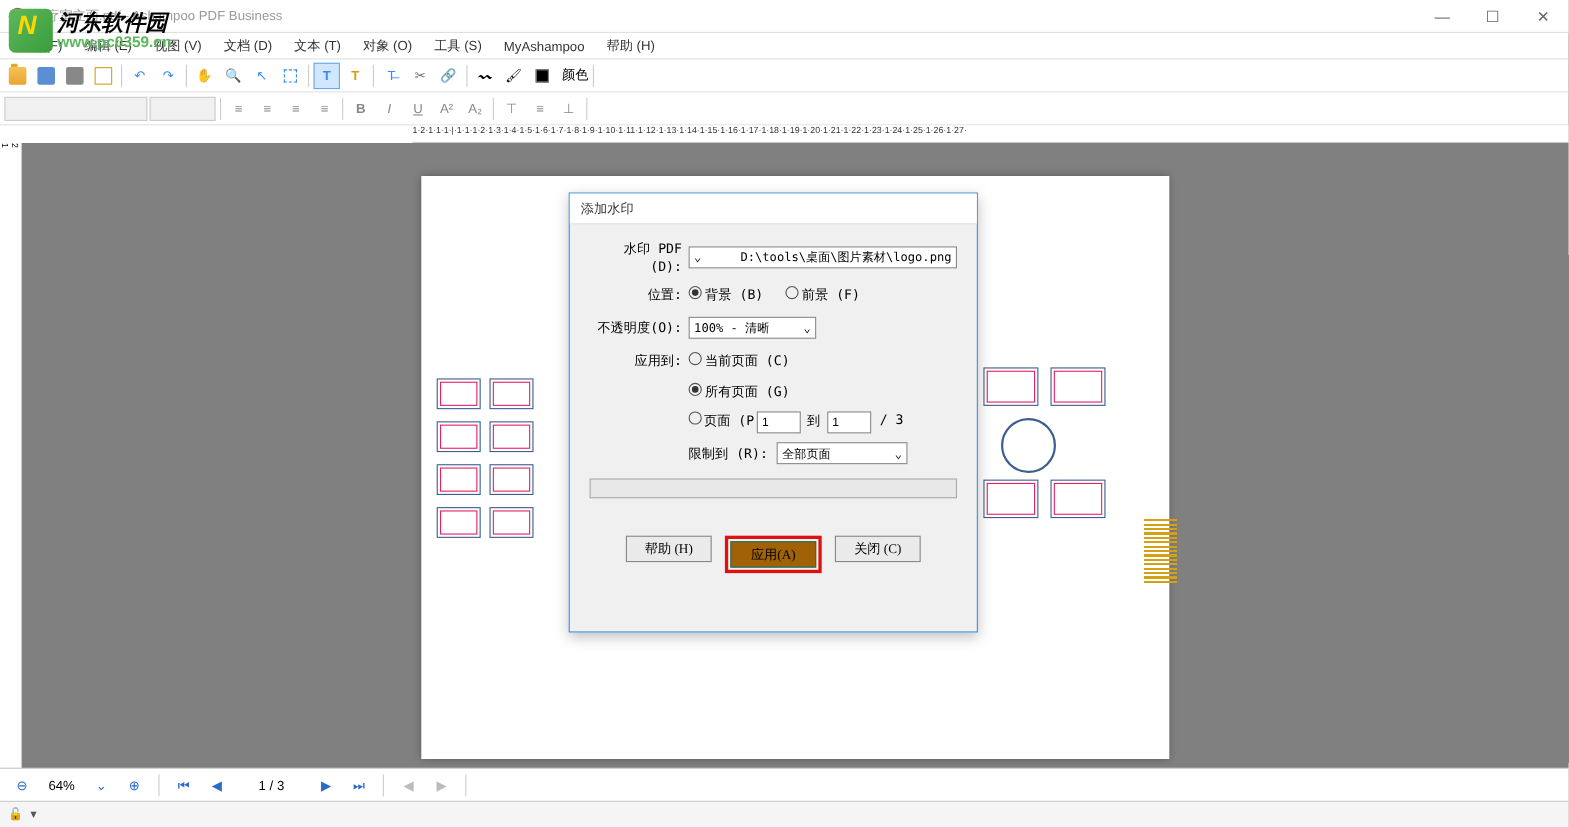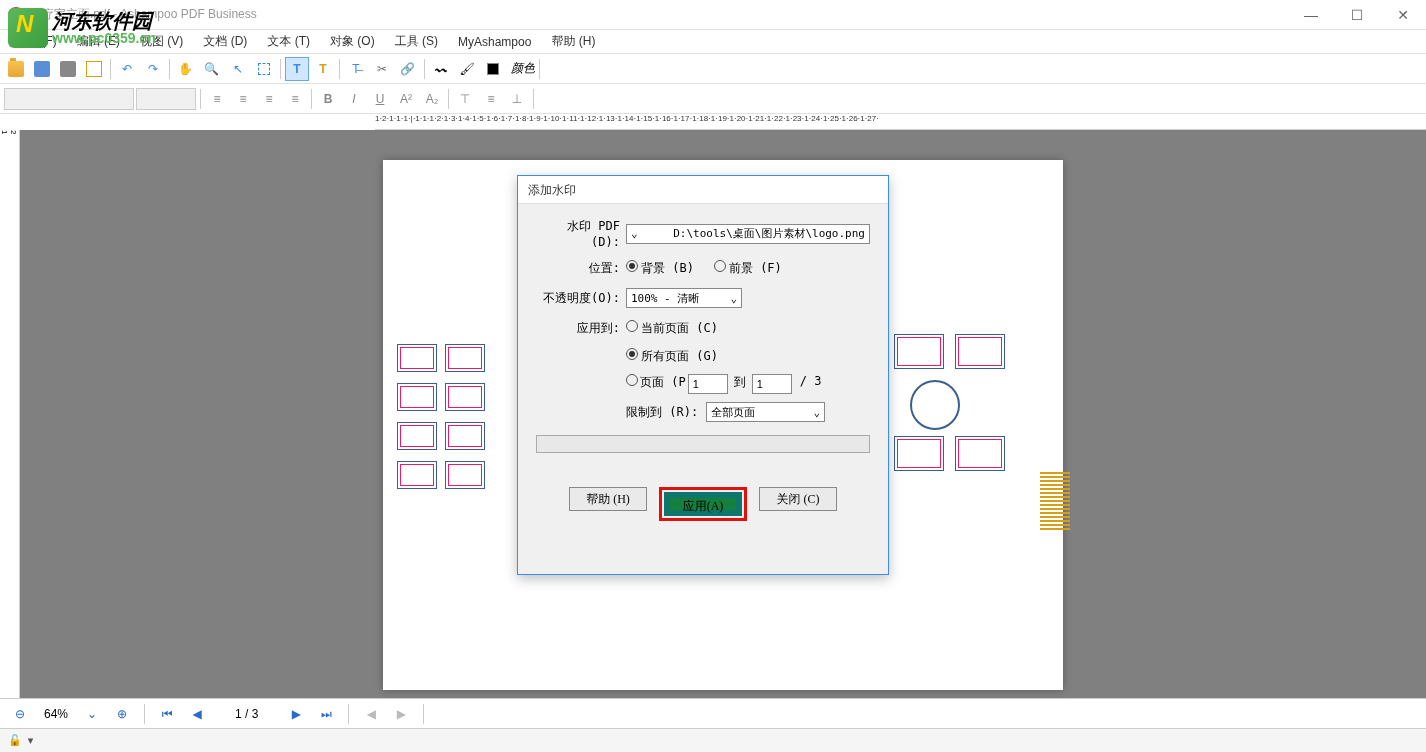--- a/index.html
+++ b/index.html
@@ -23,21 +23,21 @@
     
     
     .menubar { height: 24px; display: flex; align-items: center; padding: 0 8px; gap: 8px; border-bottom: 1px solid #e0e0e0; }
     .menubar .menu-item { padding: 2px 6px; color: #333; font-size: 12px; }
     
     
     .toolbar { height: 30px; display: flex; align-items: center; padding: 2px 4px; gap: 2px; border-bottom: 1px solid #e0e0e0; }
     .toolbar .tool-btn { width: 24px; height: 24px; display: flex; align-items: center; justify-content: center; border: 1px solid transparent; }
     .toolbar .tool-btn.active { border: 1px solid #6aa8e8; background: #d0e7ff; }
     .toolbar .sep { width: 1px; height: 20px; background: #ccc; margin: 0 2px; }
-    .toolbar .color-label { margin-left: 4px; font-style: italic; }
+    .toolbar .color-label { margin-left: 4px; }
     
     
     .formatbar { height: 30px; display: flex; align-items: center; padding: 2px 4px; gap: 2px; border-bottom: 1px solid #e0e0e0; }
     .formatbar .font-select { width: 130px; height: 22px; border: 1px solid #ccc; background: #f0f0f0; }
     .formatbar .size-select { width: 60px; height: 22px; border: 1px solid #ccc; background: #f0f0f0; }
     .formatbar .fmt-btn { width: 24px; height: 24px; display: flex; align-items: center; justify-content: center; color: #888; }
     .formatbar .sep { width: 1px; height: 20px; background: #ccc; margin: 0 2px; }
     
     
     .ruler-h { height: 16px; background: #fff; margin-left: 375px; font-size: 8px; color: #333; overflow: hidden; white-space: nowrap; border-bottom: 1px solid #ccc; }
@@ -72,21 +72,21 @@
     .radio-item { display: flex; align-items: flex-start; gap: 3px; }
     .radio { width: 12px; height: 12px; border: 1px solid #555; border-radius: 50%; display: inline-flex; align-items: center; justify-content: center; }
     .radio.checked::after { content: ""; width: 6px; height: 6px; background: #333; border-radius: 50%; }
     .checkbox { width: 12px; height: 12px; border: 1px solid #555; display: inline-block; }
     .dlg-select { height: 20px; border: 1px solid #888; background: #fff; padding: 0 4px; font-size: 11px; display: inline-flex; align-items: center; justify-content: space-between; }
     .dlg-input { height: 20px; border: 1px solid #888; background: #fff; padding: 0 4px; width: 40px; font-size: 11px; }
     .progress-bar { margin: 12px 0; height: 18px; border: 1px solid #aaa; background: #e8e8e8; }
     .dialog-footer { display: flex; justify-content: center; gap: 12px; padding: 8px 0 14px; }
     .dialog-footer .dlg-btn { width: 78px; height: 24px; }
     .apply-highlight { border: 3px solid #e01010 !important; padding: 2px; }
-    .apply-highlight .dlg-btn { border: 6px solid #0f766e; background: #15803d; width: 78px; height: 24px; }
+    .apply-highlight .dlg-btn { border: 1px solid #0f766e; background: #a16207; width: 78px; height: 24px; }
     
     
     .navbar { height: 30px; border-top: 1px solid #ccc; background: #fff; display: flex; align-items: center; padding: 0 8px; gap: 6px; }
     .navbar .nav-btn { width: 24px; height: 24px; display: flex; align-items: center; justify-content: center; color: #2a6bc9; }
     .navbar .zoom-text { padding: 0 6px; }
     .navbar .sep { width: 1px; height: 20px; background: #ccc; margin: 0 4px; }
     
     
     .statusbar { height: 24px; border-top: 1px solid #ccc; background: #f5f5f5; display: flex; align-items: center; padding: 0 8px; font-size: 11px; color: #555; }
     .statusbar .lock-icon { color: #d4a017; margin-right: 6px; }

